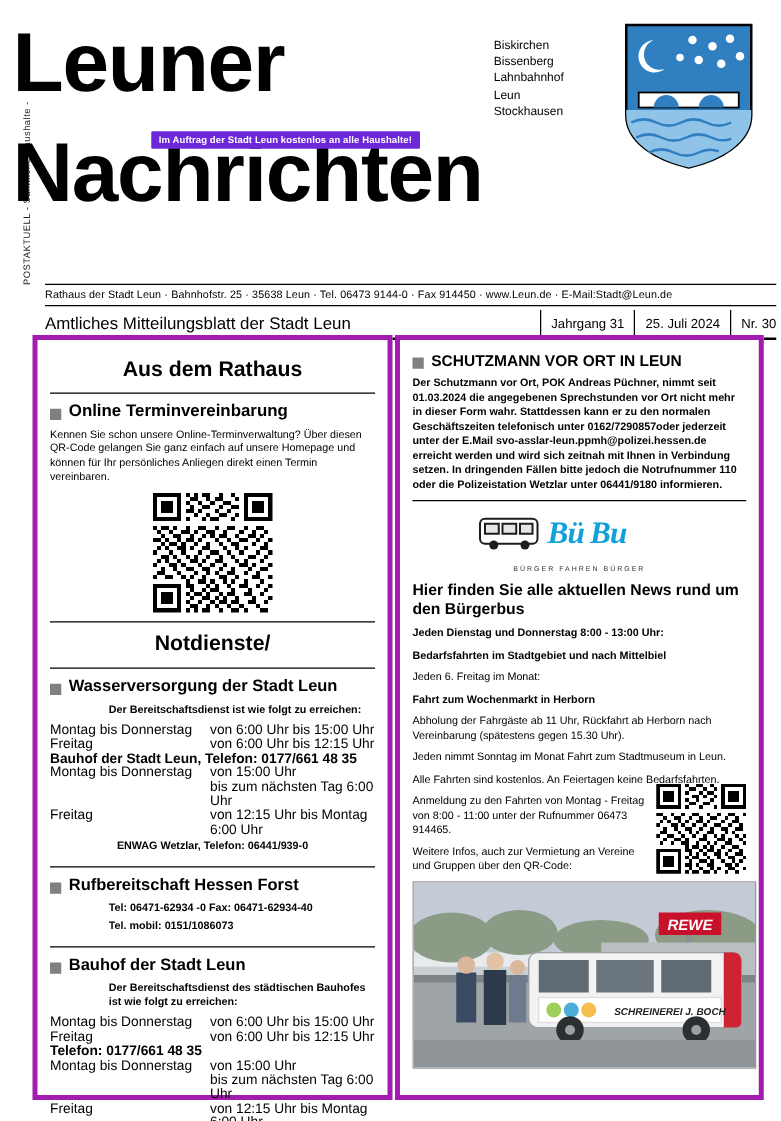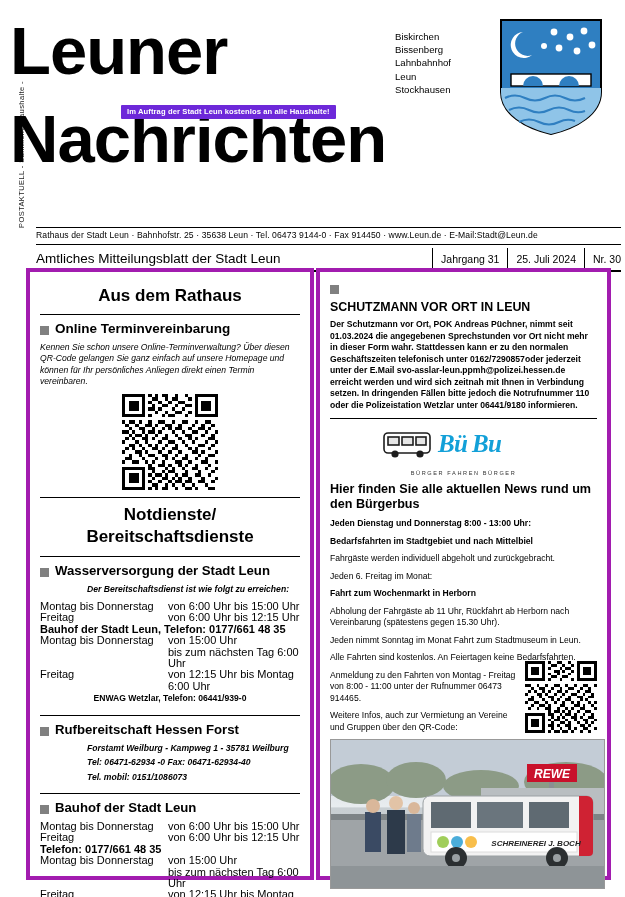--- a/index.html
+++ b/index.html
@@ -80,45 +80,45 @@
   .col-right { left:316px; width:295px; height:612px; padding:8px 10px; }
 
   .sec-h1 {
     text-align:center; font-size:17px; font-weight:bold;
     margin:6px 0 8px 0;
   }
   .sec-h1.two { line-height:22px; }
   .rule-th { border-top:1px solid #000; margin:7px 0 6px 0; }
 
   .sq-head {
-    display:flex; align-items:center; gap:6px;
+    display:flex; align-items:flex-end; gap:6px;
     font-size:13.2px; font-weight:bold; margin:0 0 6px 0;
   }
   .sq-head .sq {
     width:9px; height:9px; background:#808080; flex:none; margin-top:4px;
   }
   .sq-head.big { font-size:13.5px; }
 
-  .p { font-size:8.6px; line-height:11.4px; margin:0 0 6px 0;font-style:italic; }
+  .p { font-size:8.6px; line-height:11.4px; margin:0 0 6px 0; }
   .p.b { font-weight:bold;margin-left:47px; }
   .tight { margin-bottom:3px; }
 
   .qr { display:block; margin:4px auto 6px auto; }
 
   
   .row { display:flex; font-size:11px; line-height:11.4px; }
   .row .k { width:128px; flex:none; }
   .row .v { flex:1; }
   .row.b { font-weight:bold; }
   .ctr { text-align:center; font-weight:bold; font-size:8.6px; line-height:11.4px; }
 
   
   .right-head {
-    display:flex; align-items:flex-start; gap:6px;
-    font-size:12.4px; font-weight:bold; margin:2px 0 5px 0;flex-direction:column;
+    display:flex; align-items:center; gap:6px;
+    font-size:12.4px; font-weight:bold; margin:2px 0 5px 0;
   }
   .right-head .sq { width:9px; height:9px; background:#808080; flex:none; margin-top:3px; }
   .pb { font-size:8.6px; line-height:11.5px; font-weight:bold; margin:0 0 6px 0; }
 
   .bubu-wrap { text-align:center; margin:4px 0 6px 0; }
   .bubu { display:inline-block; }
   .bubu-cap { font-size:5.6px; letter-spacing:1.6px; color:#333; margin-top:1px; }
 
   .news-h { font-size:12.6px; font-weight:bold; line-height:15px; margin:2px 0 6px 0; }
 
@@ -425,21 +425,20 @@
           <rect x="19" y="28" width="2" height="1"></rect>
           <rect x="22" y="28" width="1" height="1"></rect>
           <rect x="26" y="28" width="2" height="1"></rect>
       </g>
     </svg>
 
     <div class="rule-th"></div>
 
     <div class="sec-h1 two">
       <div>Notdienste/</div>
-      <div>Bereitschaftsdienste</div>
     </div>
     <div class="rule-th"></div>
 
     <div class="sq-head">
       <span class="sq"></span>
       <span>Wasserversorgung der Stadt Leun</span>
     </div>
     <div class="p b">Der Bereitschaftsdienst ist wie folgt zu erreichen:</div>
 
     <div>
@@ -468,30 +467,30 @@
       </div>
       <div class="ctr" style="margin-top:1px">ENWAG Wetzlar, Telefon: 06441/939-0</div>
     </div>
 
     <div class="rule-th" style="margin-top:10px"></div>
 
     <div class="sq-head">
       <span class="sq"></span>
       <span>Rufbereitschaft Hessen Forst</span>
     </div>
-    <div class="p b tight">Forstamt Weilburg - Kampweg 1 - 35781 Weilburg</div>
     <div class="p b tight">Tel: 06471-62934 -0 Fax: 06471-62934-40</div>
     <div class="p b">Tel. mobil: 0151/1086073</div>
 
     <div class="rule-th" style="margin-top:10px"></div>
 
     <div class="sq-head">
       <span class="sq"></span>
       <span>Bauhof der Stadt Leun</span>
     </div>
+    <div class="p b">Der Bereitschaftsdienst des städtischen Bauhofes ist wie folgt zu erreichen:</div>
 
     <div>
       <div class="row">
         <div class="k">Montag bis Donnerstag</div>
         <div class="v">von 6:00 Uhr bis 15:00 Uhr</div>
       </div>
       <div class="row">
         <div class="k">Freitag</div>
         <div class="v">von 6:00 Uhr bis 12:15 Uhr</div>
       </div>
@@ -548,21 +547,20 @@
         <text x="108" y="27" font-family="Liberation Serif, serif" font-size="25" font-style="italic" font-weight="bold" fill="#12a0d8">u</text>
       </svg>
       <div class="bubu-cap">BÜRGER FAHREN BÜRGER</div>
     </div>
 
     <div class="news-h">Hier finden Sie alle aktuellen News rund um den Bürgerbus</div>
 
     <div class="qr-block">
       <div class="pb tight">Jeden Dienstag und Donnerstag 8:00 - 13:00 Uhr:</div>
       <div class="pb tight">Bedarfsfahrten im Stadtgebiet und nach Mittelbiel</div>
-      <div class="pb tight" style="font-weight:normal">Fahrgäste werden individuell abgeholt und zurückgebracht.</div>
       <div class="pb tight" style="font-weight:normal">Jeden 6. Freitag im Monat:</div>
       <div class="pb tight">Fahrt zum Wochenmarkt in Herborn</div>
       <div class="pb tight" style="font-weight:normal">Abholung der Fahrgäste ab 11 Uhr, Rückfahrt ab Herborn nach Vereinbarung (spätestens gegen 15.30 Uhr).</div>
       <div class="pb tight" style="font-weight:normal">Jeden nimmt Sonntag im Monat Fahrt zum Stadtmuseum in Leun.</div>
       <div class="pb tight" style="font-weight:normal">Alle Fahrten sind kostenlos. An Feiertagen keine Bedarfsfahrten.</div>
       <div class="pb tight" style="font-weight:normal;width:190px">Anmeldung zu den Fahrten von Montag - Freitag von 8:00 - 11:00 unter der Rufnummer 06473 914465.</div>
       <div class="pb" style="font-weight:normal;width:190px">Weitere Infos, auch zur Vermietung an Vereine und Gruppen über den QR-Code:</div>
 
       <svg class="qr-right" width="72" height="72" viewBox="0 0 25 25" shape-rendering="crispEdges">
         <rect width="25" height="25" fill="#fff"></rect>

